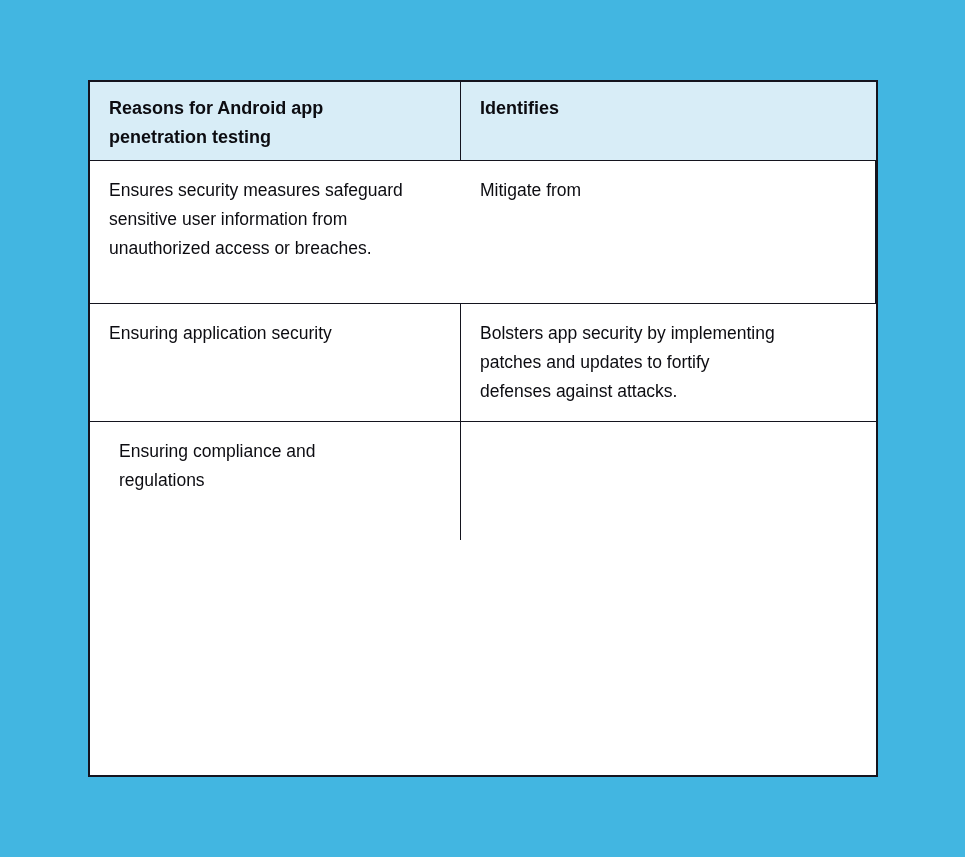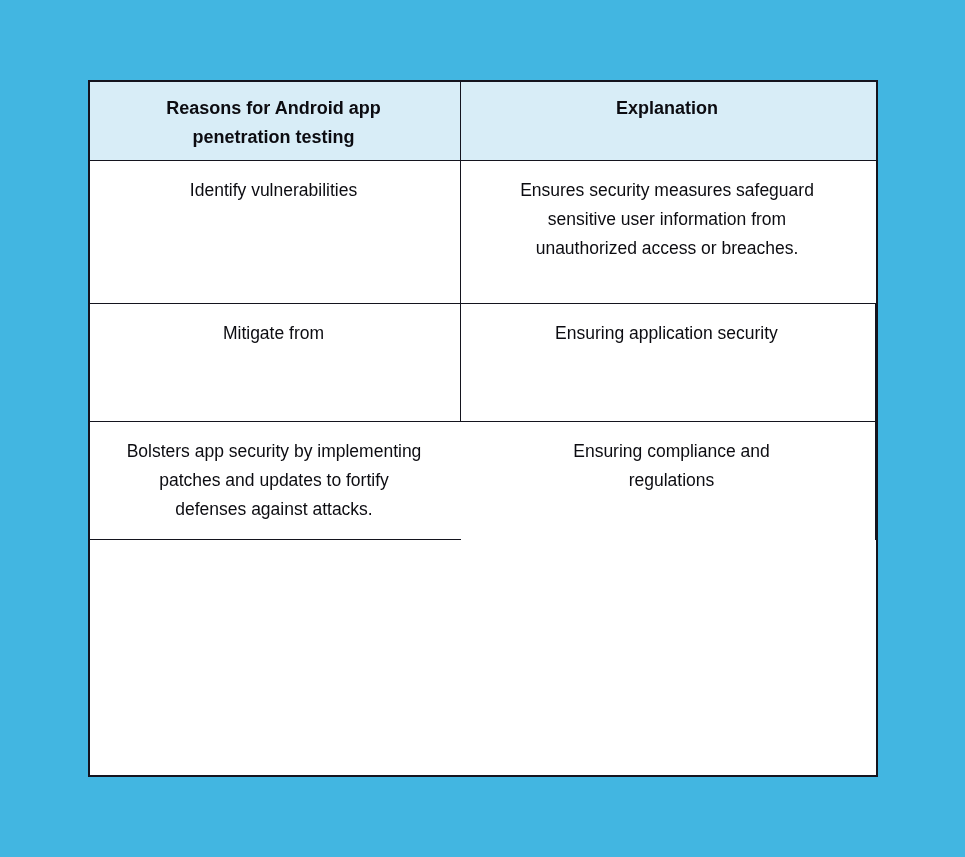--- a/index.html
+++ b/index.html
@@ -27,41 +27,39 @@
   }
   .cell {
     padding: 15px 22px 12px 19px;
     font-size: 17.5px;
     line-height: 29px;
     color: #0c0c11;
     white-space: pre-line;
     border-right: 1.5px solid #14141e;
     border-bottom: 1.5px solid #14141e;
     overflow: hidden;
-    text-align: center;
   }
   .cell.col2 { border-right: none; }
   .cell.last-row { border-bottom: none; padding-left: 29px; }
   .cell.header {
     background: #d8edf7;
     font-weight: 700;
     font-size: 18px;
     padding-top: 12px;
   }
 </style>
 </head>
 <body>
 
 <div class="table-wrap">
 
   <div class="cell header col1">Reasons for Android app
 penetration testing</div>
-  <div class="cell header col2">Explanation</div>
+  <div class="cell header col2">Identifies</div>
 
-  <div class="cell col1">Identify vulnerabilities</div>
 
   <div class="cell col2">Ensures security measures safeguard
 sensitive user information from
 unauthorized access or breaches.</div>
 
   <div class="cell col1">Mitigate from</div>
 
   <div class="cell col1">Ensuring application security</div>
   <div class="cell col2">Bolsters app security by implementing
 patches and updates to fortify

